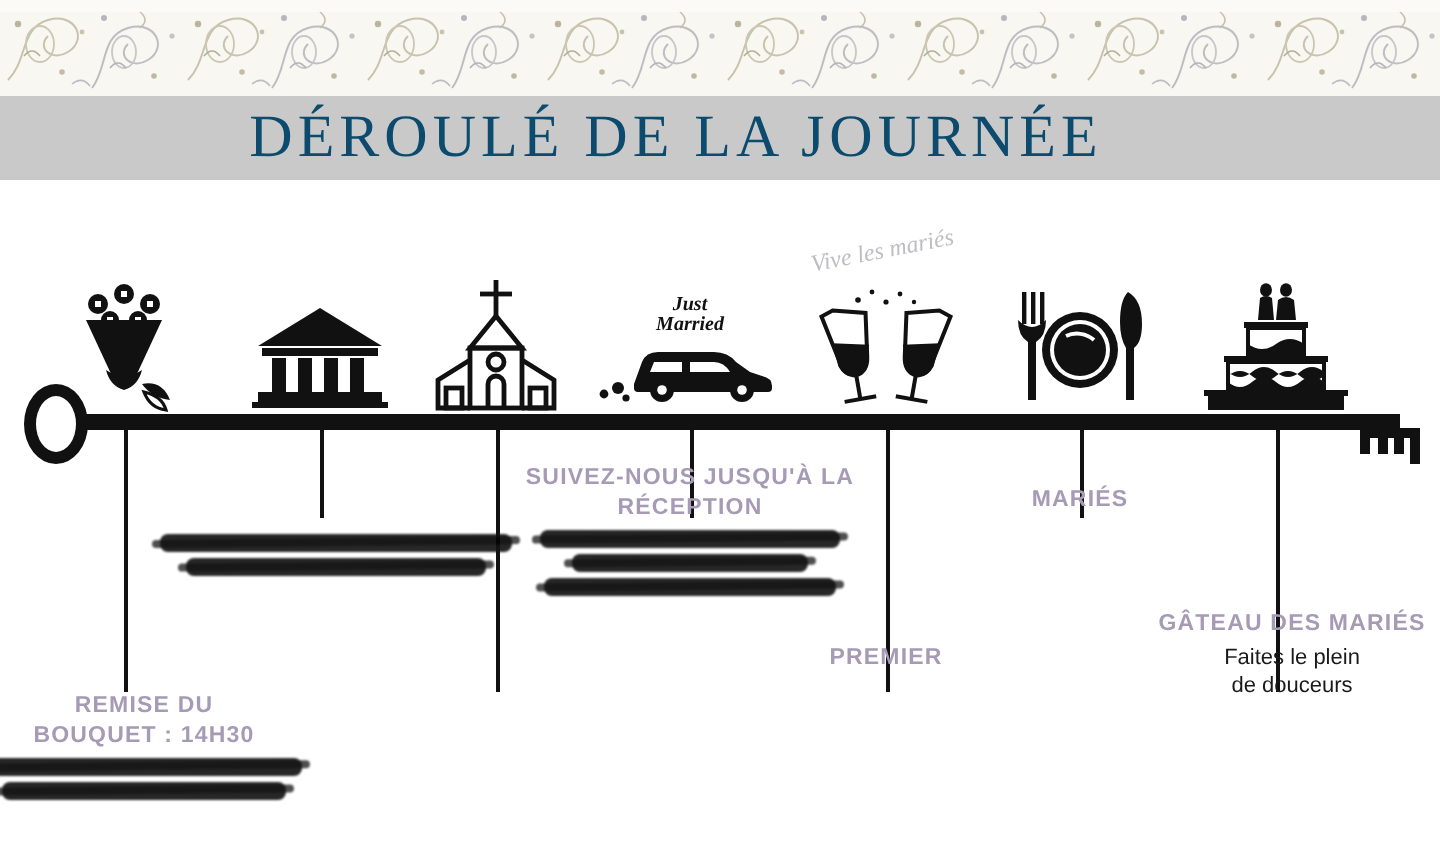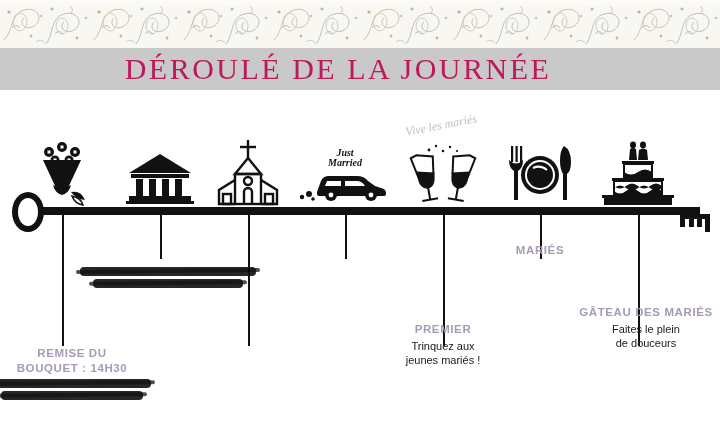--- a/index.html
+++ b/index.html
@@ -19,21 +19,21 @@
   }
   .floral svg{display:block;}
   .banner{
     position:absolute;left:0;top:48px;width:720px;height:42px;
     background:#c9c9c9;
   }
   .banner-title{
     position:absolute;left:0;top:48px;width:676px;height:42px;
     display:flex;align-items:center;justify-content:center;
     font-family:"Liberation Serif", serif;
-    font-size:30px;letter-spacing:2.5px;color:#be185d;
+    font-size:30px;letter-spacing:2.5px;color:#0c4a6e;
     white-space:nowrap;
   }
 
   
   .tl-bar{
     position:absolute;left:40px;top:207px;width:660px;height:8px;
     background:#111111;
   }
   .key-bow{
     position:absolute;left:12px;top:192px;width:32px;height:40px;
@@ -301,25 +301,30 @@
     <span class="redact" style="width:158px;"></span>
     <span class="redact" style="width:142px;"></span>
   </div>
 
   <div class="label" style="left:168px;top:264px;">
     <span class="redact" style="width:176px;"></span>
     <span class="redact" style="width:150px;"></span>
   </div>
 
 
+  <div class="label" style="left:345px;top:232px;">
+    <div class="lab-head">SUIVEZ-NOUS JUSQU'À LA
+RÉCEPTION</div>
+    <span class="redact" style="width:150px;"></span>
+    <span class="redact" style="width:118px;"></span>
+    <span class="redact" style="width:146px;"></span>
+  </div>
 
   <div class="label" style="left:443px;top:322px;">
     <div class="lab-head">PREMIER</div>
-    <div class="lab-sub">Trinquez aux
-jeunes mariés !</div>
   </div>
 
   <div class="label" style="left:540px;top:243px;">
     <div class="lab-head">MARIÉS</div>
   </div>
 
   <div class="label" style="left:646px;top:305px;">
     <div class="lab-head">GÂTEAU DES MARIÉS</div>
     <div class="lab-sub">Faites le plein
 de douceurs</div>

